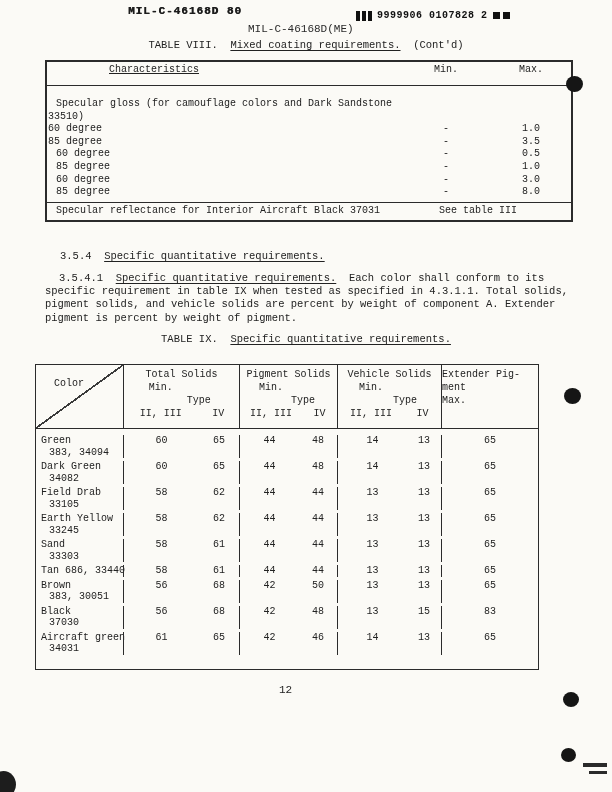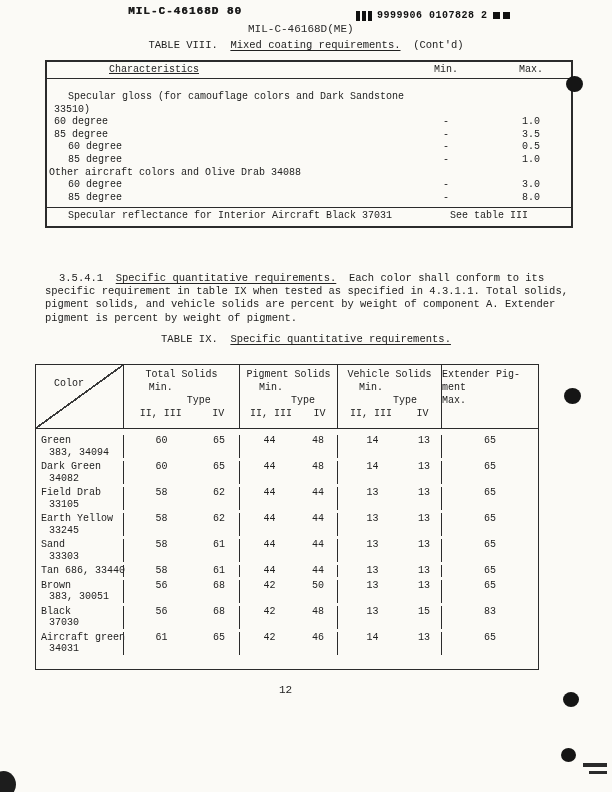--- a/index.html
+++ b/index.html
@@ -42,32 +42,32 @@
     position:absolute; left:45px; top:272px; width:527px;
     font-size:10.5px; line-height:13.2px; text-indent:14px;
   }
 
   
   .t8 {
     position:absolute; left:45px; top:60px; width:524px;
     border:2px solid #2b2b2b; box-sizing:content-box;
     font-size:10px;
   }
-  .t8-head { display:flex; border-bottom:1.5px solid #2b2b2b; padding:2px 0 3px; }
+  .t8-head { display:flex; border-bottom:1.5px solid #2b2b2b; padding:2px 0 10px; }
   .t8-head .h-label { flex:1; padding-left:62px; text-decoration:underline; }
   .t8-head .h-min { width:90px; text-align:center; }
   .t8-head .h-max { width:80px; text-align:center; }
   .t8-body { padding:12px 0 0; }
   .t8-row { display:flex; line-height:12.6px; }
   .t8-row .c-label { flex:1; white-space:nowrap; }
   .t8-row .c-min { width:90px; text-align:center; }
   .t8-row .c-max { width:80px; text-align:center; }
   .t8-row.i0 .c-label { padding-left:2px; }
-  .t8-row.i1 .c-label { padding-left:21px; }
-  .t8-row.i2 .c-label { padding-left:7px; }
+  .t8-row.i1 .c-label { padding-left:9px; }
+  .t8-row.i2 .c-label { padding-left:1px; }
   .t8-row.foot { border-top:1.5px solid #2b2b2b; margin-top:3px; padding:2px 0 3px;gap:20px; }
   .t8-row.foot .c-note { width:170px; padding-left:38px; box-sizing:border-box; }
 
   
   .t9 {
     position:absolute; left:35px; top:364px; width:502px;
     border:1.5px solid #2b2b2b; box-sizing:content-box;
     font-size:10px;
   }
   .t9-head { display:flex; border-bottom:1.2px solid #2b2b2b; height:64px; box-sizing:border-box; }
@@ -181,41 +181,43 @@
         <span class="c-label">60 degree</span>
         <span class="c-min">-</span>
         <span class="c-max">0.5</span>
       </div>
       <div class="t8-row i1">
         <span class="c-label">85 degree</span>
         <span class="c-min">-</span>
         <span class="c-max">1.0</span>
       </div>
       <div class="t8-row i0">
-        <span class="c-label">Other aircraft colors and Olive Drab 34088</span>
         <span class="c-min"></span>
         <span class="c-max"></span>
       </div>
       <div class="t8-row i1">
         <span class="c-label">60 degree</span>
         <span class="c-min">-</span>
         <span class="c-max">3.0</span>
       </div>
       <div class="t8-row i1">
         <span class="c-label">85 degree</span>
         <span class="c-min">-</span>
         <span class="c-max">8.0</span>
       </div>
       <div class="t8-row i1 foot">
         <span class="c-label">Specular reflectance for Interior Aircraft Black 37031</span>
         <span class="c-note">See table III</span>
       </div>
     </div>
   </div>
 
+  <div class="sec354">
+    <span>3.5.4</span>&nbsp;&nbsp;<span class="ul">Specific quantitative requirements.</span>
+  </div>
 
   <div class="sec3541">
     <span>3.5.4.1</span>&nbsp;&nbsp;<span class="ul">Specific quantitative requirements.</span>&nbsp;&nbsp;<span>Each color shall conform to its specific requirement in table IX when tested as specified in 4.3.1.1.  Total solids, pigment solids, and vehicle solids are percent by weight of component A. Extender pigment is percent by weight of pigment.</span>
   </div>
 
   <div class="caption t9-caption">
     <span>TABLE IX.</span>&nbsp;&nbsp;<span class="ul">Specific quantitative requirements.</span>
   </div>
 
   <div class="t9">

